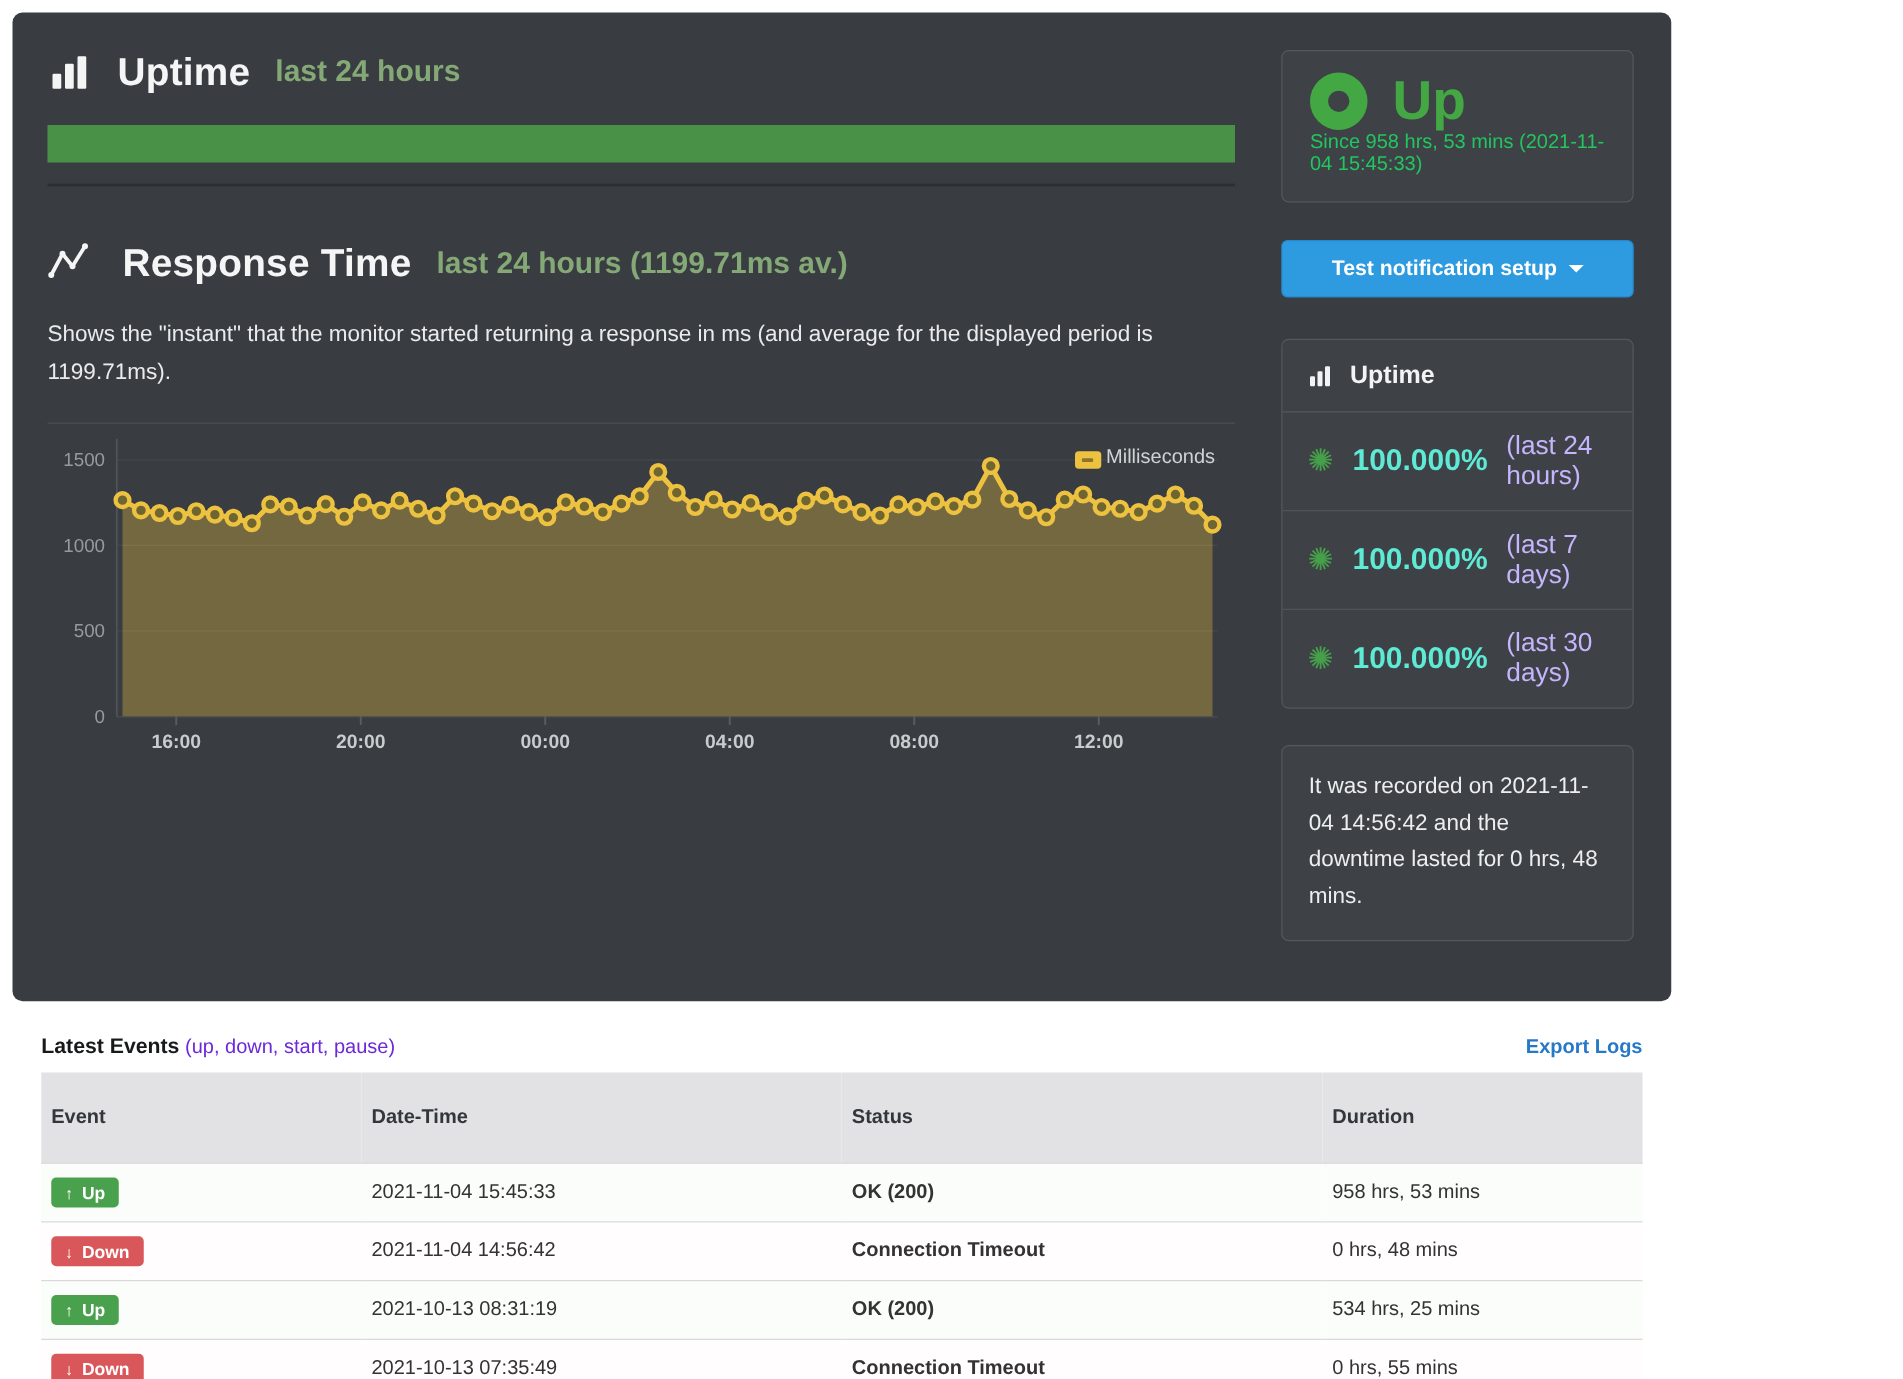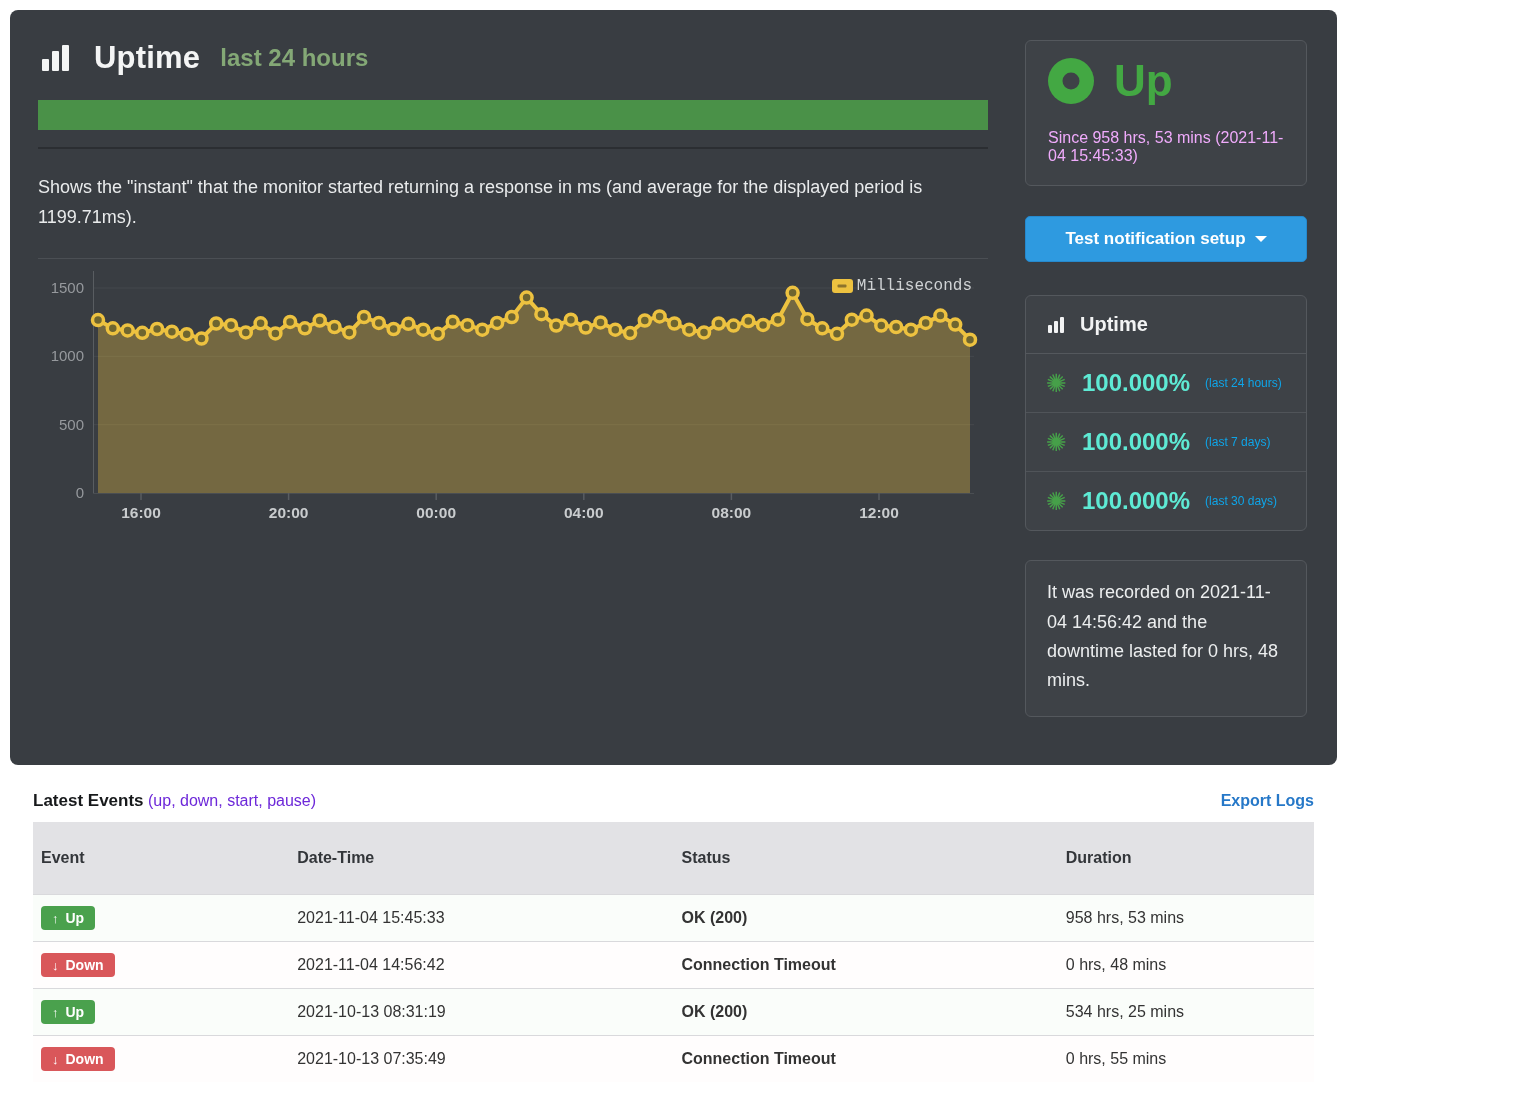--- a/index.html
+++ b/index.html
@@ -41,21 +41,21 @@
     font-size: 18px;
     line-height: 1.65;
     color: #e9ebec;
     max-width: 950px;
   }
   .pre-chart-divider { border: none; border-top: 1px solid #4b4f54; margin-top: 26px; }
 
   .chart-wrap { position: relative; margin-top: 4px; }
   .chart-legend {
     position: absolute; top: 14px; right: 16px;
-    display: flex; align-items: center; gap: 4px; font-family: Liberation Mono, monospace;
+    display: flex; align-items: flex-end; gap: 4px;
   }
   .legend-swatch {
     width: 21px; height: 14px; border-radius: 3px;
     background: #edc240; position: relative; display: inline-block;
   }
   .legend-swatch .legend-dash {
     position: absolute; left: 50%; top: 50%; transform: translate(-50%,-50%);
     width: 9px; height: 3px; background: #8d742c; border-radius: 1px; display: block;
   }
   .legend-label { font-size: 16px; color: #d0d3d5; }
@@ -82,21 +82,21 @@
   .donut.white { background: #f5f6f7; width: 18px; height: 18px; }
   .donut.white::after { width: 8px; height: 8px; }
   .donut.green-big { background: #43a843; width: 46px; height: 46px; }
   .donut.green-big::after { width: 17px; height: 17px; }
   .donut.red { background: #d9606a; width: 20px; height: 20px; }
   .donut.red::after { width: 8px; height: 8px; }
 
   .status-body { padding: 16px 22px 20px 22px; }
   .status-line { display: flex; align-items: center; gap: 20px; }
   .status-value { font-size: 44px; font-weight: bold; color: #43a843; line-height: 1.1; }
-  .status-since { margin-top: 24px; font-size: 16px; color: #f0abfc; }
+  .status-since { margin-top: 0; font-size: 16px; color: #22c55e; }
 
   .notify-btn {
     margin-top: 30px;
     width: 100%;
     background: #2e9ae0;
     border: 1px solid #2689cd;
     border-radius: 5px;
     color: #fff;
     font-family: inherit;
     font-size: 17px;
@@ -114,21 +114,21 @@
 
   .uptime-panel { margin-top: 33px; }
   .uptime-row {
     display: flex; align-items: center; gap: 15px;
     padding: 15px 20px;
     border-bottom: 1px solid #505459;
   }
   .uptime-row:last-child { border-bottom: none; }
   .burst-icon { color: #46a049; font-size: 25px; line-height: 1; }
   .uptime-pct { font-size: 24px; font-weight: bold; color: #5eead4; }
-  .uptime-period { font-size: 12px; color: #0ea5e9; }
+  .uptime-period { font-size: 21px; color: #c4b5fd; }
 
   .downtime-panel { margin-top: 29px; }
   .downtime-panel .panel-header { color: #d9606a; }
   .downtime-body {
     padding: 17px 21px 21px 21px;
     font-size: 18px; line-height: 1.62; color: #eceeef;
   }
 
   
   .events-section { padding: 26px 33px 20px 33px; }
@@ -191,20 +191,33 @@
             <rect x="24" y="5" width="7" height="26" rx="1" fill="#f4f5f5"></rect>
           </svg>
         </span>
         <span class="section-title">Uptime</span>
         <span class="section-range">last 24 hours</span>
       </div>
 
       <div class="uptime-progress"></div>
       <hr class="divider-strong">
 
+      <div class="section-head response-head">
+        <span class="head-icon">
+          <svg width="40" height="34" viewBox="0 0 40 34">
+            <polyline points="3,26 12,9 20,19 30,3" fill="none" stroke="#f4f5f5" stroke-width="3" stroke-linecap="round" stroke-linejoin="round"></polyline>
+            <circle cx="3" cy="26" r="2.4" fill="#f4f5f5"></circle>
+            <circle cx="12" cy="9" r="2.4" fill="#f4f5f5"></circle>
+            <circle cx="20" cy="19" r="2.4" fill="#f4f5f5"></circle>
+            <circle cx="30" cy="3" r="2.4" fill="#f4f5f5"></circle>
+          </svg>
+        </span>
+        <span class="section-title">Response Time</span>
+        <span class="section-range"><span>last 24 hours</span> <span>(1199.71ms av.)</span></span>
+      </div>
 
       <p class="section-desc">Shows the "instant" that the monitor started returning a response in ms (and average for the displayed period is 1199.71ms).</p>
 
       <hr class="pre-chart-divider">
 
       <div class="chart-wrap">
         <div class="chart-legend">
           <span class="legend-swatch">
               <span class="legend-dash"></span>
             </span>

